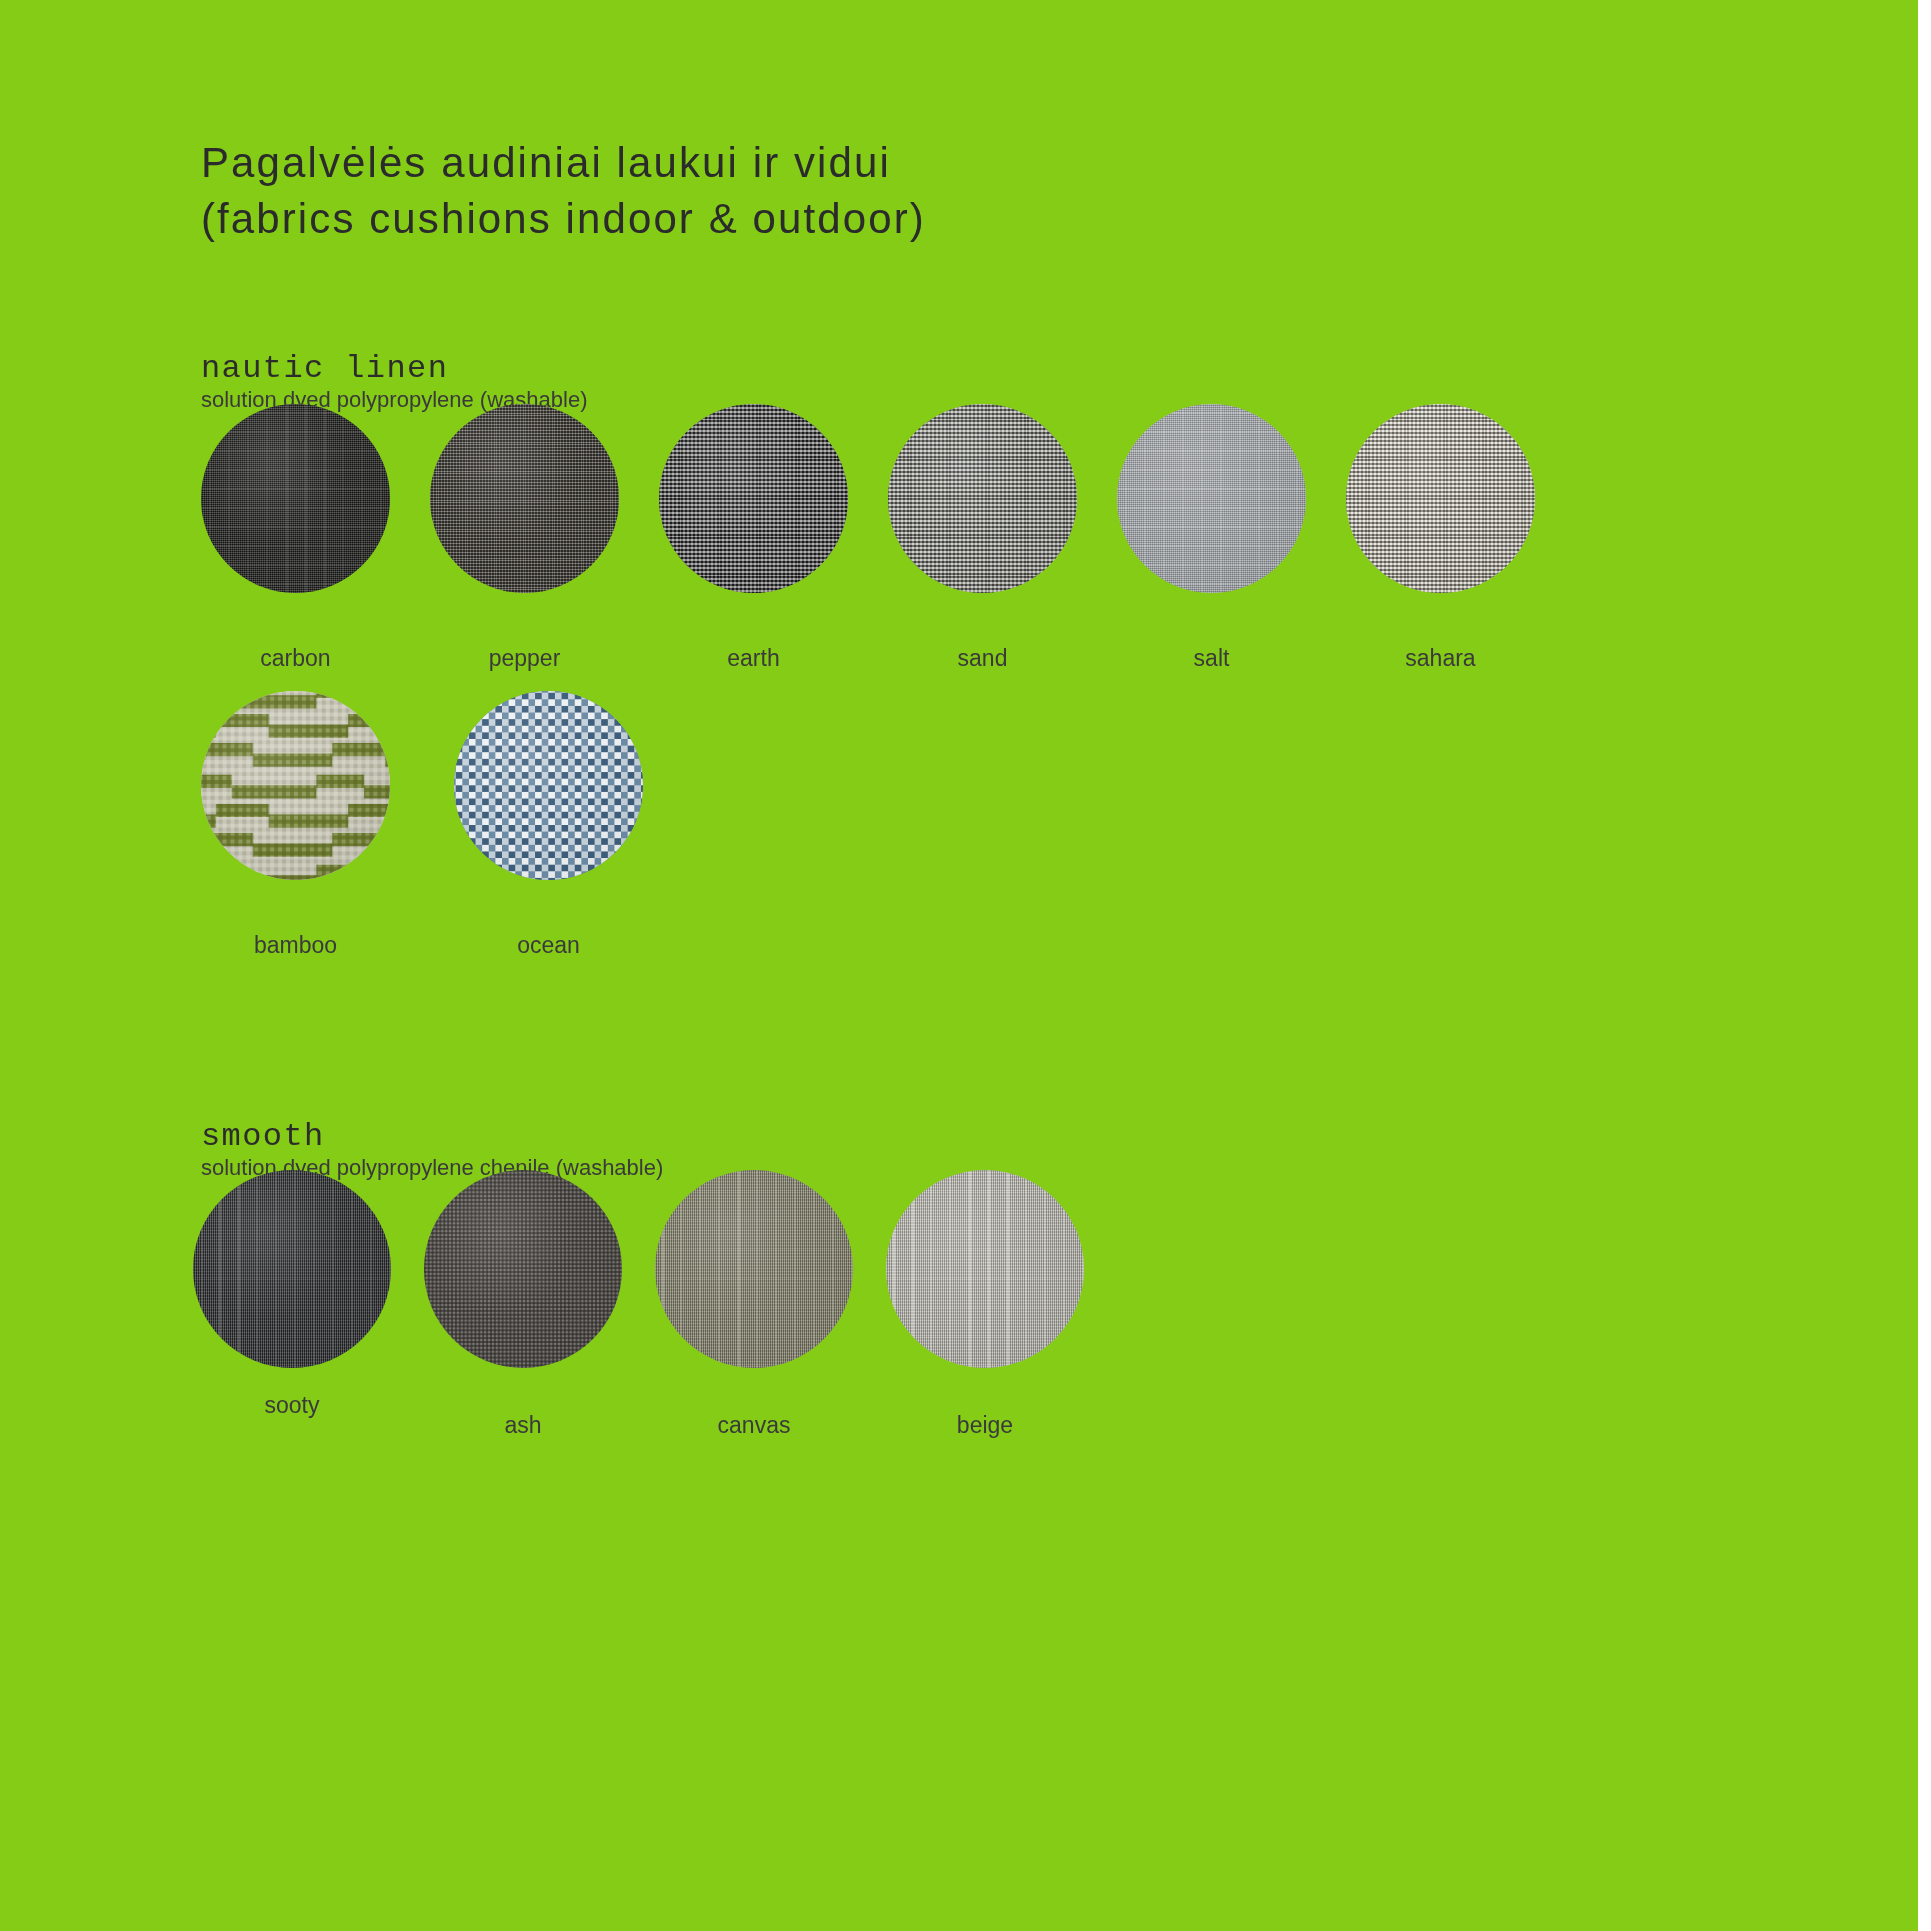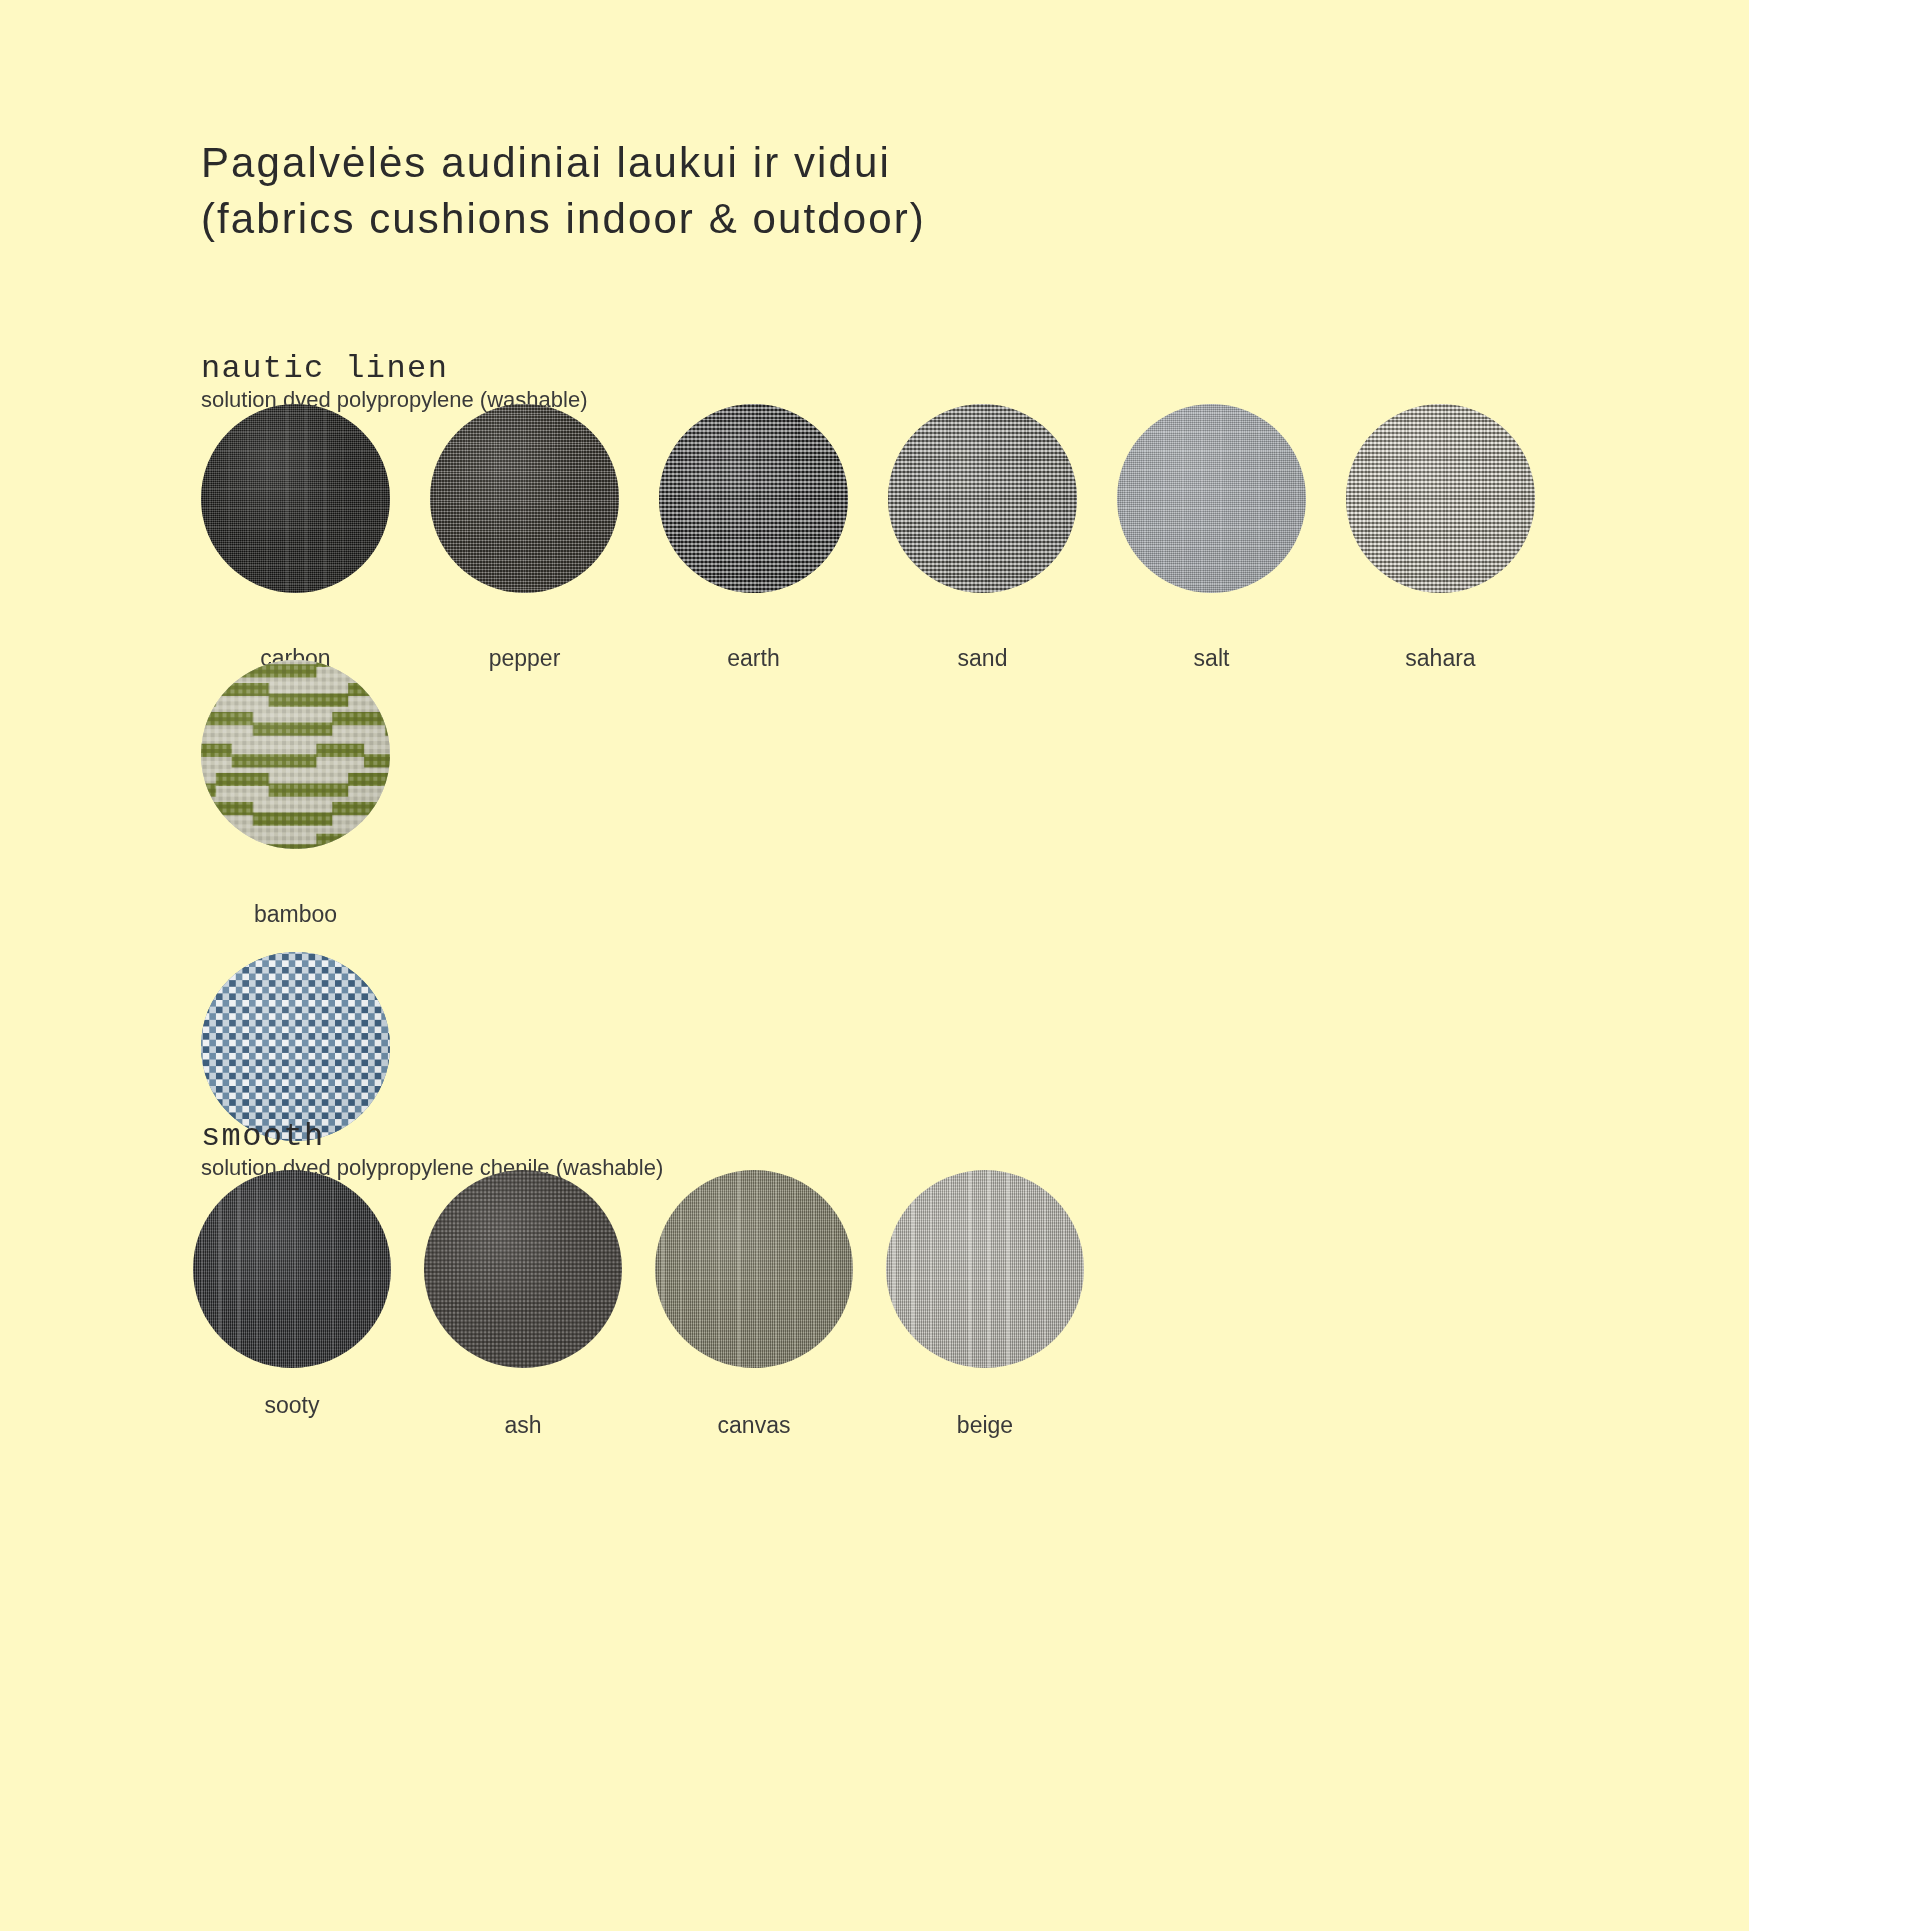--- a/index.html
+++ b/index.html
@@ -9,23 +9,23 @@
   }
   body {
     width: 1931px;
     height: 1931px;
     overflow: hidden;
     font-family: "Liberation Sans", sans-serif;
     -webkit-font-smoothing: antialiased;
   }
   .page {
     position: relative;
-    width: 1749px;
+    width: 1918px;
     height: 1931px;
-    background: #fef9c3;
+    background: #84cc16;
   }
 
   
   .title-block {
     position: absolute;
     left: 201px;
     top: 135px;
     width: 1352px;
   }
   .title-line {
@@ -184,21 +184,21 @@
     </div>
     <div class="swatch-cell">
       <div class="swatch" style="width:189px;height:189px;background-color:#cbc7b6;">
         <div class="tex weave-basket"></div>
         <div class="vignette"></div>
       </div>
       <div class="swatch-label" style="margin-top:52px;">sahara</div>
     </div>
   </div>
 
-  <div class="swatch-row" style="top:660px; left:201px; gap:24px;flex-direction:column;">
+  <div class="swatch-row" style="top:691px; left:201px; gap:64px;">
     <div class="swatch-cell">
       <div class="swatch" style="width:189px;height:189px;background-color:#c8c7b6;">
         <svg class="tex" viewBox="0 0 100 100" preserveAspectRatio="none">
           <defs>
             <pattern id="bambooStep" width="50" height="34" patternUnits="userSpaceOnUse">
               <path d="M0 4 H14 V0 H34 V4 H50 V9 H34 V5 H14 V9 H0 Z" fill="#6e7c2f"></path>
               <path d="M0 16 H8 V12 H26 V16 H50 V21 H26 V17 H8 V21 H0 Z" fill="#6e7c2f"></path>
               <path d="M0 27 H20 V23 H40 V27 H50 V32 H40 V28 H20 V32 H0 Z" fill="#6e7c2f"></path>
             </pattern>
             <pattern id="bambooWeave" width="3" height="3" patternUnits="userSpaceOnUse">

